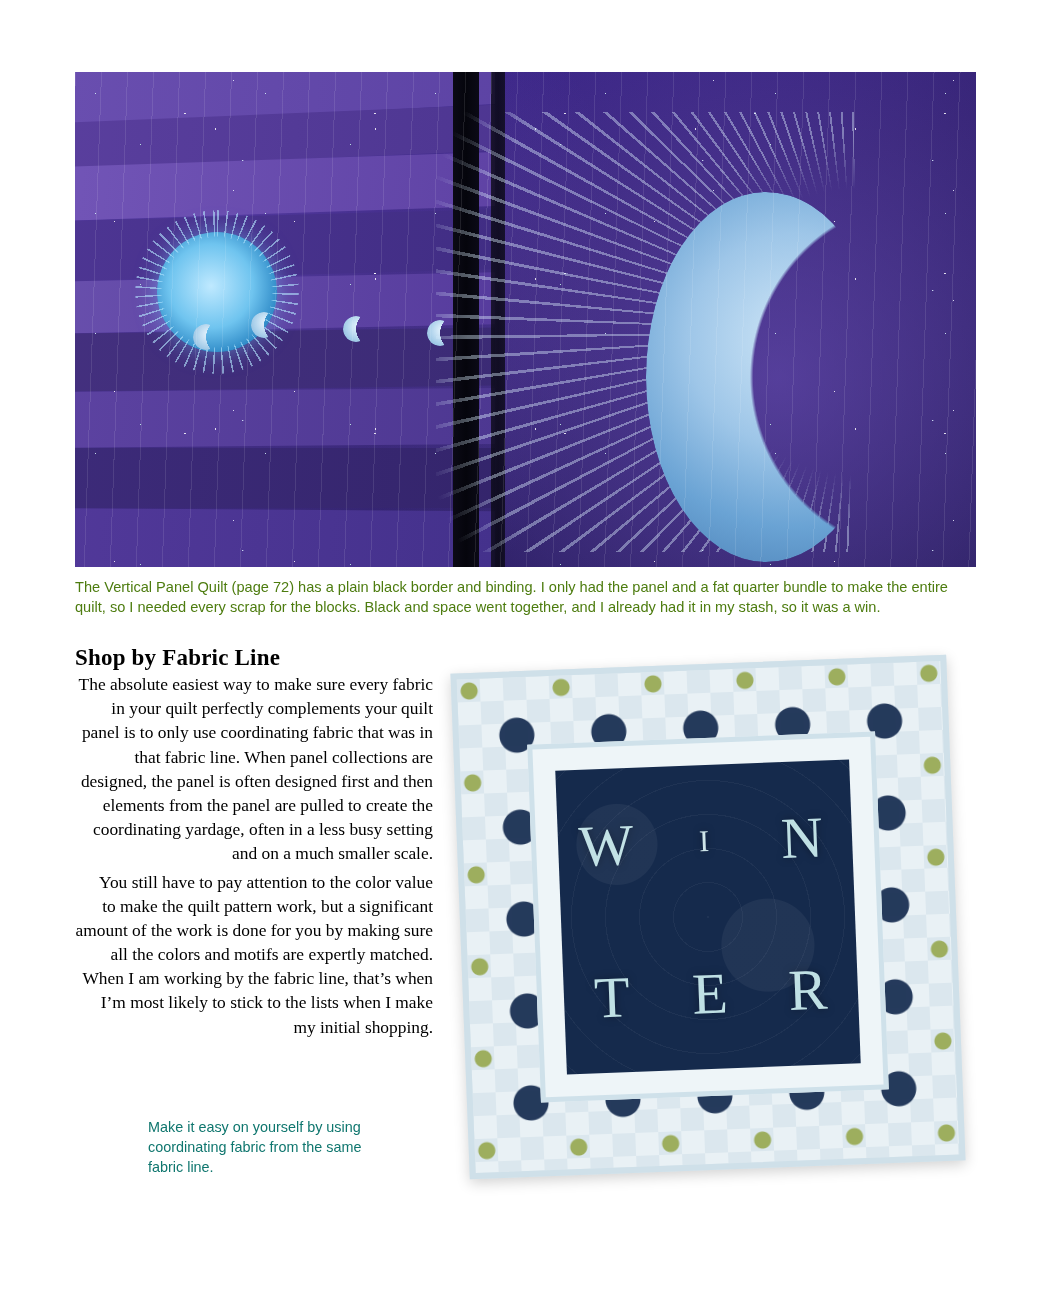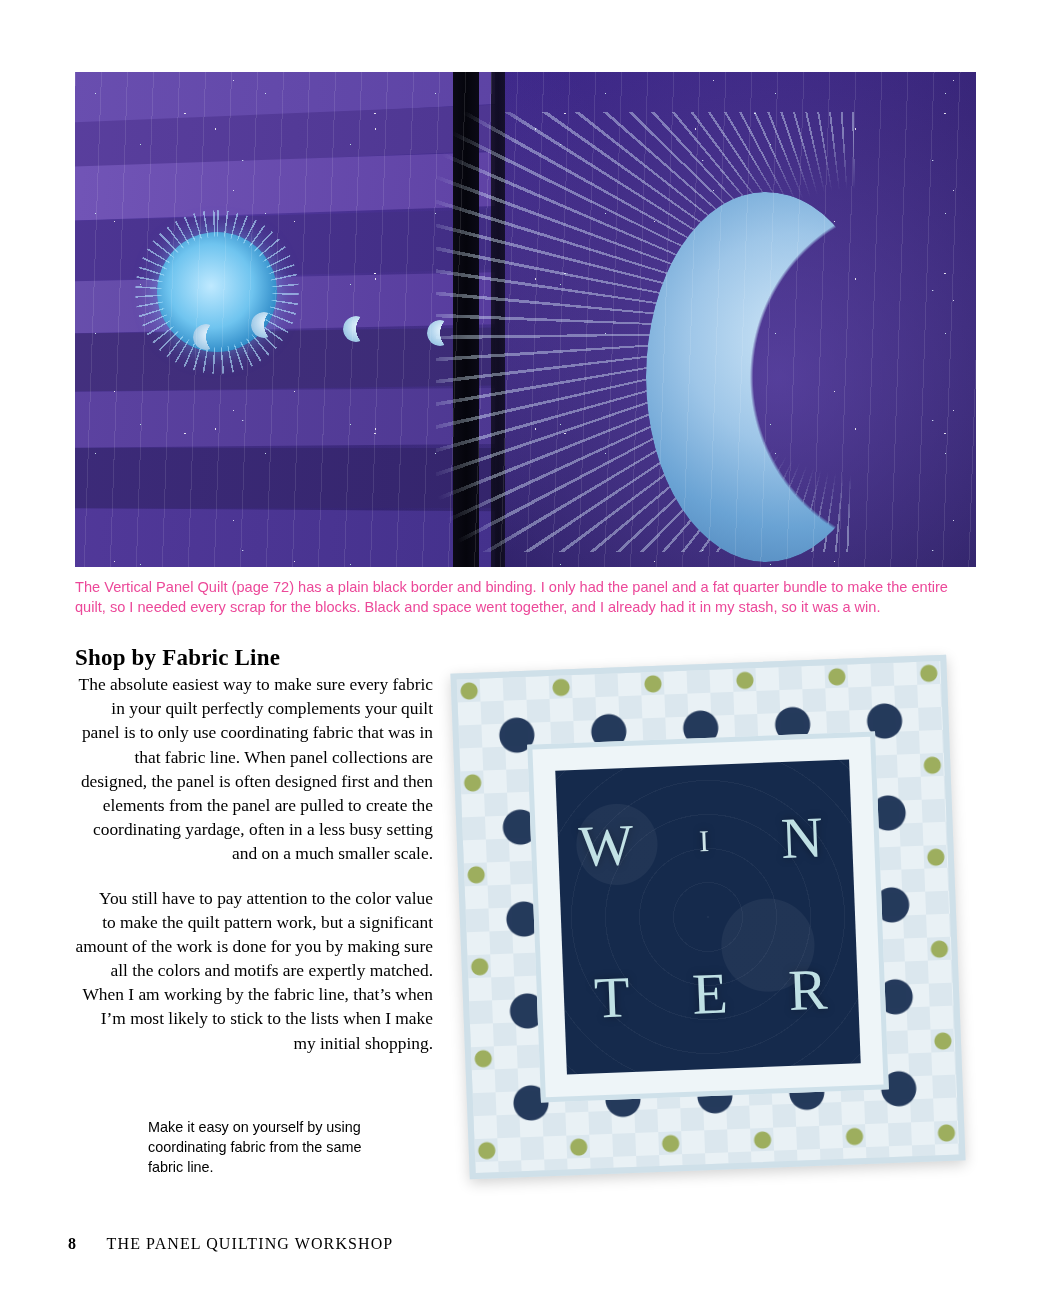--- a/index.html
+++ b/index.html
@@ -139,21 +139,21 @@
 
   
   .caption {
     position: absolute;
     left: 75px;
     top: 578px;
     width: 905px;
     font-family: "Liberation Sans", sans-serif;
     font-size: 14.6px;
     line-height: 1.35;
-    color: #ec4899;
+    color: #4d7c0f;
   }
 
   
   .section-title {
     position: absolute;
     left: 75px;
     top: 645px;
     font-family: "Liberation Serif", serif;
     font-weight: bold;
     font-size: 23px;
@@ -162,31 +162,31 @@
   .body-col {
     position: absolute;
     left: 75px;
     top: 672px;
     width: 358px;
     font-size: 17.4px;
     line-height: 1.39;
     text-align: right;
   }
   .body-col p { margin: 0; }
-  .body-col p + p { text-indent: 20px; margin-top: 20px; }
+  .body-col p + p { text-indent: 20px; margin-top: 4px; }
 
   .small-note {
     position: absolute;
     left: 148px;
     top: 1118px;
     width: 240px;
     font-family: "Liberation Sans", sans-serif;
     font-size: 14.4px;
     line-height: 1.38;
-    color: #000000;
+    color: #0f766e;
   }
 
   
   .quilt-photo {
     position: absolute;
     left: 424px;
     top: 640px;
     width: 560px;
     height: 560px;
     overflow: hidden;
@@ -326,17 +326,14 @@
             <span>N</span>
             <span>T</span>
             <span>E</span>
             <span>R</span>
           </div>
         </div>
       </div>
     </div>
   </div>
 
-  <div class="footer">
-    <span class="pagenum">8</span><span class="booktitle">THE PANEL QUILTING WORKSHOP</span>
-  </div>
 
 </div>
 
 </body></html>

